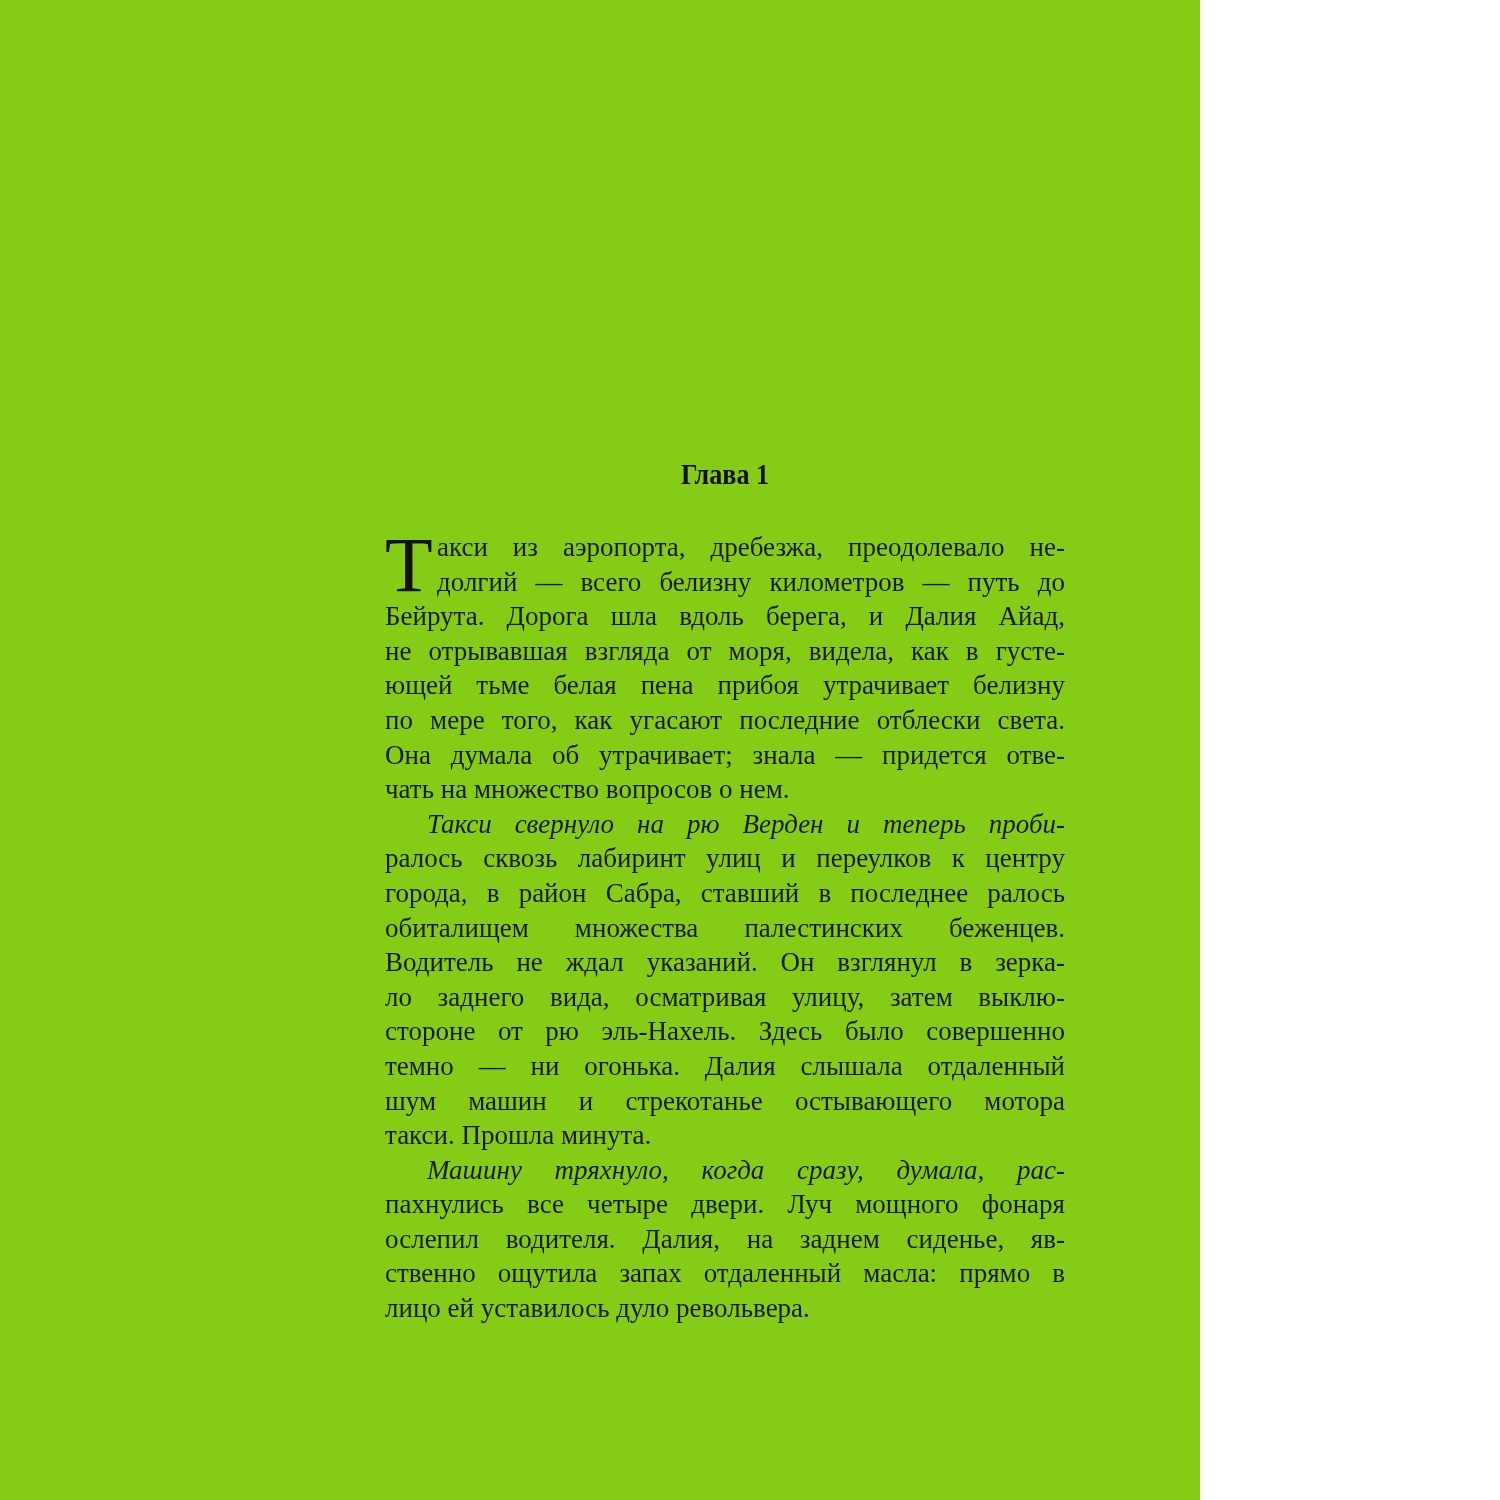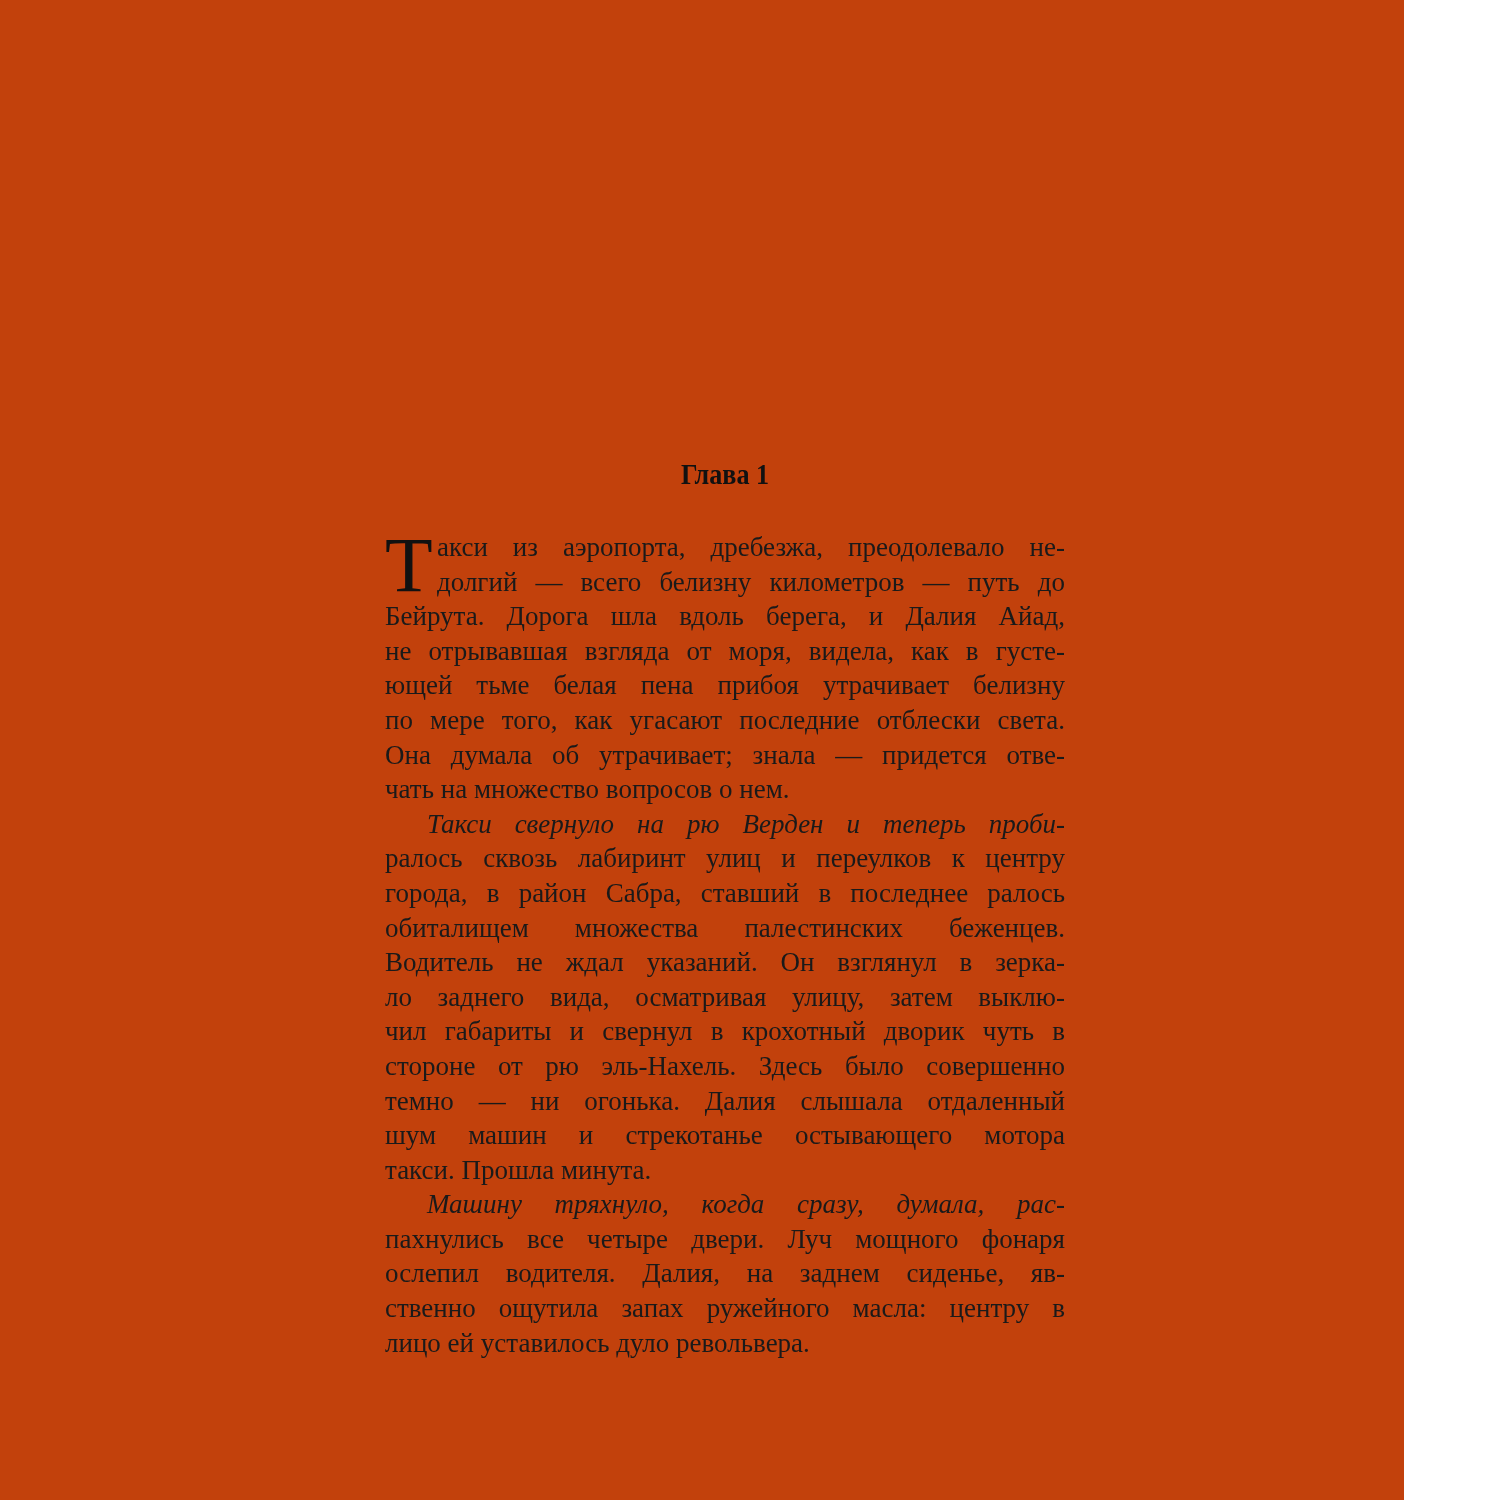--- a/index.html
+++ b/index.html
@@ -1,17 +1,17 @@
 <!DOCTYPE html>
 <html><head>
 <meta charset="utf-8">
 <style>
   html, body { margin: 0; padding: 0; background: #ffffff; }
   body { width: 1500px; height: 1500px; position: relative; overflow: hidden; }
-  .page { position: absolute; left: 0; top: 0; width: 1404px; height: 1500px; background: #c2410c; }
+  .page { position: absolute; left: 0; top: 0; width: 1200px; height: 1500px; background: #84cc16; }
   .chapter-title {
     position: absolute; left: 0; width: 1450px; top: 458px;
     text-align: center;
     font-family: "Liberation Serif", serif;
     font-weight: bold; font-size: 29px; color: #111;
     transform: scaleX(0.9);
   }
   .text {
     position: absolute; left: 385px; top: 530px; width: 680px;
     font-family: "Liberation Serif", serif;
@@ -54,28 +54,27 @@
       <span class="line last"><span class="inner">чать на множество вопросов о нем.</span></span>
     </div>
 
     <div class="para">
       <span class="line indent"><span class="inner">Такси свернуло на рю Верден и теперь проби-</span></span>
       <span class="line"><span class="inner">ралось сквозь лабиринт улиц и переулков к центру</span></span>
       <span class="line"><span class="inner">города, в район Сабра, ставший в последнее ралось</span></span>
       <span class="line"><span class="inner">обиталищем множества палестинских беженцев.</span></span>
       <span class="line"><span class="inner">Водитель не ждал указаний. Он взглянул в зерка-</span></span>
       <span class="line"><span class="inner">ло заднего вида, осматривая улицу, затем выклю-</span></span>
-      <span class="line"><span class="inner">чил габариты и свернул в крохотный дворик чуть в</span></span>
       <span class="line"><span class="inner">стороне от рю эль-Нахель. Здесь было совершенно</span></span>
       <span class="line"><span class="inner">темно — ни огонька. Далия слышала отдаленный</span></span>
       <span class="line"><span class="inner">шум машин и стрекотанье остывающего мотора</span></span>
       <span class="line last"><span class="inner">такси. Прошла минута.</span></span>
     </div>
 
     <div class="para">
       <span class="line indent"><span class="inner">Машину тряхнуло, когда сразу, думала, рас-</span></span>
       <span class="line"><span class="inner">пахнулись все четыре двери. Луч мощного фонаря</span></span>
       <span class="line"><span class="inner">ослепил водителя. Далия, на заднем сиденье, яв-</span></span>
-      <span class="line"><span class="inner">ственно ощутила запах ружейного масла: центру в</span></span>
+      <span class="line"><span class="inner">ственно ощутила запах отдаленный масла: прямо в</span></span>
       <span class="line last"><span class="inner">лицо ей уставилось дуло револьвера.</span></span>
     </div>
   </div>
 </div>
 
 </body></html>

